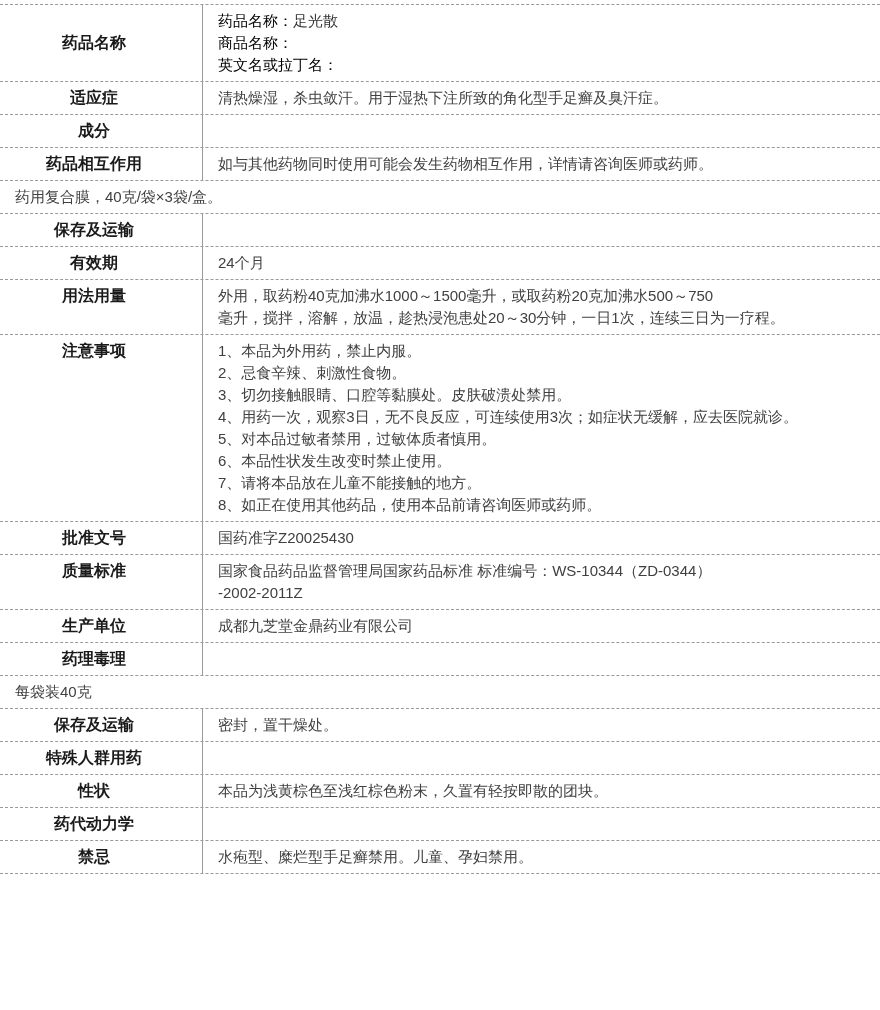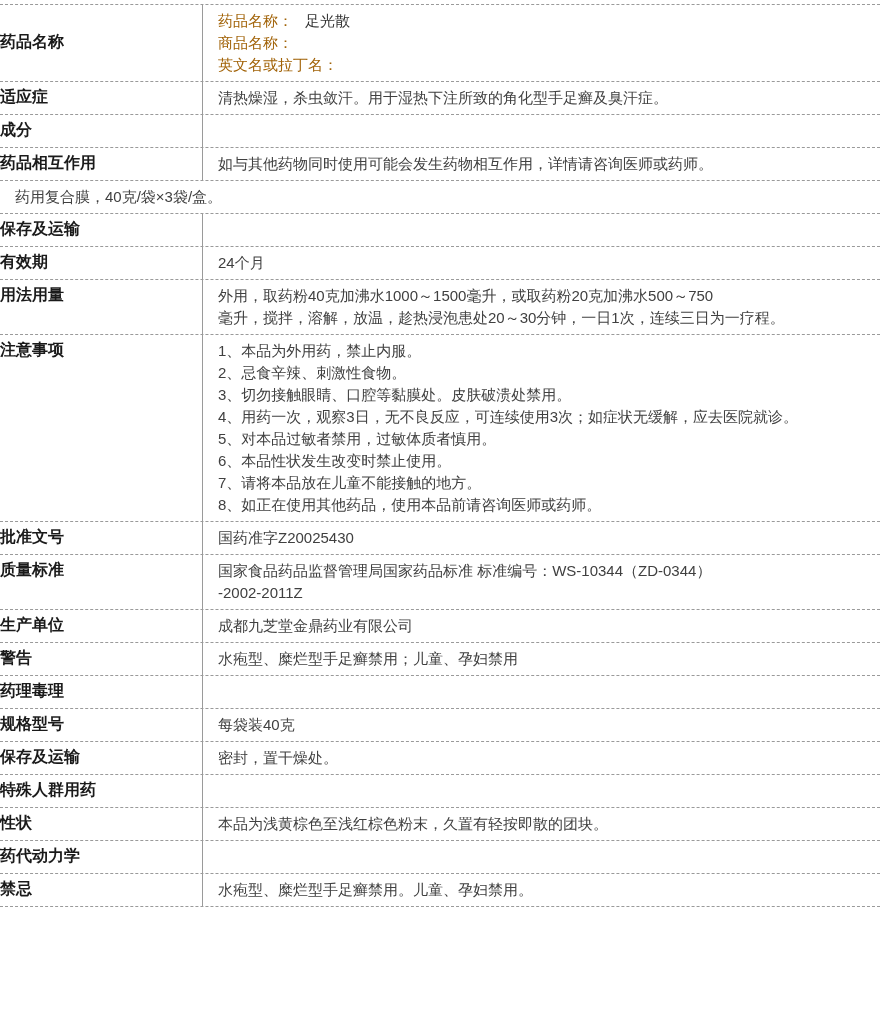--- a/index.html
+++ b/index.html
@@ -20,44 +20,43 @@
   }
   .row {
     display: flex;
     align-items: stretch;
     border-bottom: 1px dashed #9a9a9a;
   }
   .label-cell {
     flex: 0 0 188px;
     width: 188px;
     border-right: 1px solid #9a9a9a;
-    text-align: left;
+    text-align: center;
     padding: 5px 14px 5px 0;
     font-weight: bold;
     font-size: 16px;
     line-height: 22px;
     color: #1a1a1a;
     display: flex;
     flex-direction: column;
     justify-content: flex-start;
     box-sizing: content-box;
-    font-family: Liberation Mono, monospace;
   }
   .row-drug-name .label-cell { justify-content: center; }
   .value-cell {
     flex: 1;
     padding: 5px 12px 5px 15px;
     font-size: 15px;
     line-height: 22px;
     color: #404040;
     min-height: 22px;
   }
   .line { min-height: 22px; }
-  .field-key { color: #a16207; text-align: center; }
-  .field-value { color: #333333; margin-left: 12px; }
+  .field-key { color: #000000; text-align: center; }
+  .field-value { color: #333333; margin-left: 0; }
 </style>
 </head>
 <body>
 
 <div class="drug-table" id="drug-table">
     <div class="row row-drug-name">
       <div class="label-cell">药品名称</div>
       <div class="value-cell">
         <div class="line"><span class="field-key">药品名称：</span><span class="field-value">足光散</span></div>
         <div class="line"><span class="field-key">商品名称：</span><span class="field-value"></span></div>
@@ -128,31 +127,24 @@
         <div class="line">-2002-2011Z</div>
       </div>
     </div>
     <div class="row">
       <div class="label-cell">生产单位</div>
       <div class="value-cell">
         <div class="line">成都九芝堂金鼎药业有限公司</div>
       </div>
     </div>
     <div class="row">
-      <div class="label-cell">警告</div>
-      <div class="value-cell">
-        <div class="line">水疱型、糜烂型手足癣禁用；儿童、孕妇禁用</div>
-      </div>
-    </div>
-    <div class="row">
       <div class="label-cell">药理毒理</div>
       <div class="value-cell"></div>
     </div>
     <div class="row">
-      <div class="label-cell">规格型号</div>
       <div class="value-cell">
         <div class="line">每袋装40克</div>
       </div>
     </div>
     <div class="row">
       <div class="label-cell">保存及运输</div>
       <div class="value-cell">
         <div class="line">密封，置干燥处。</div>
       </div>
     </div>

